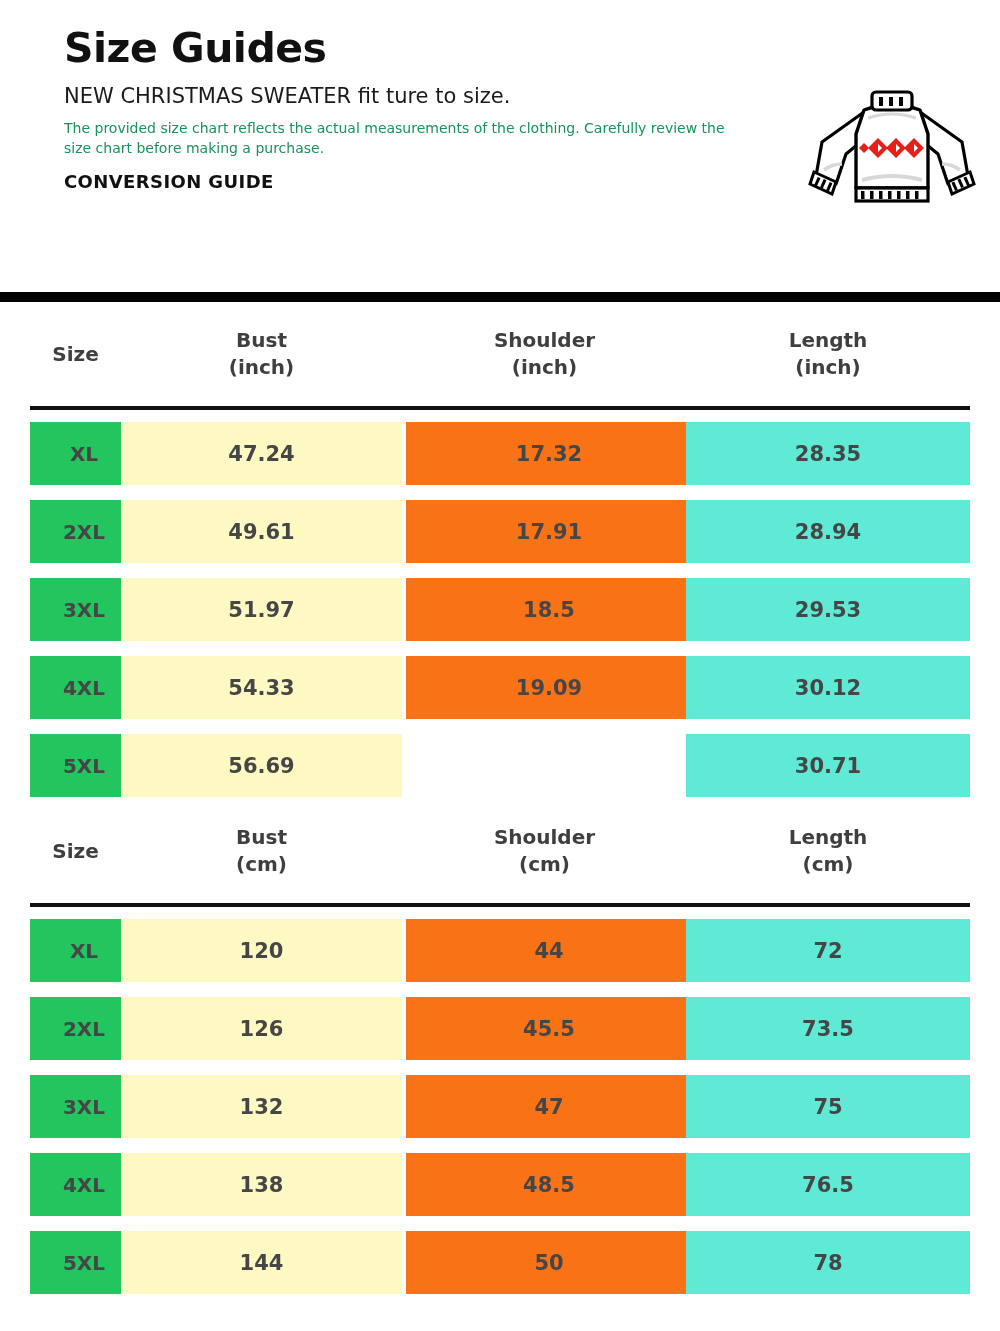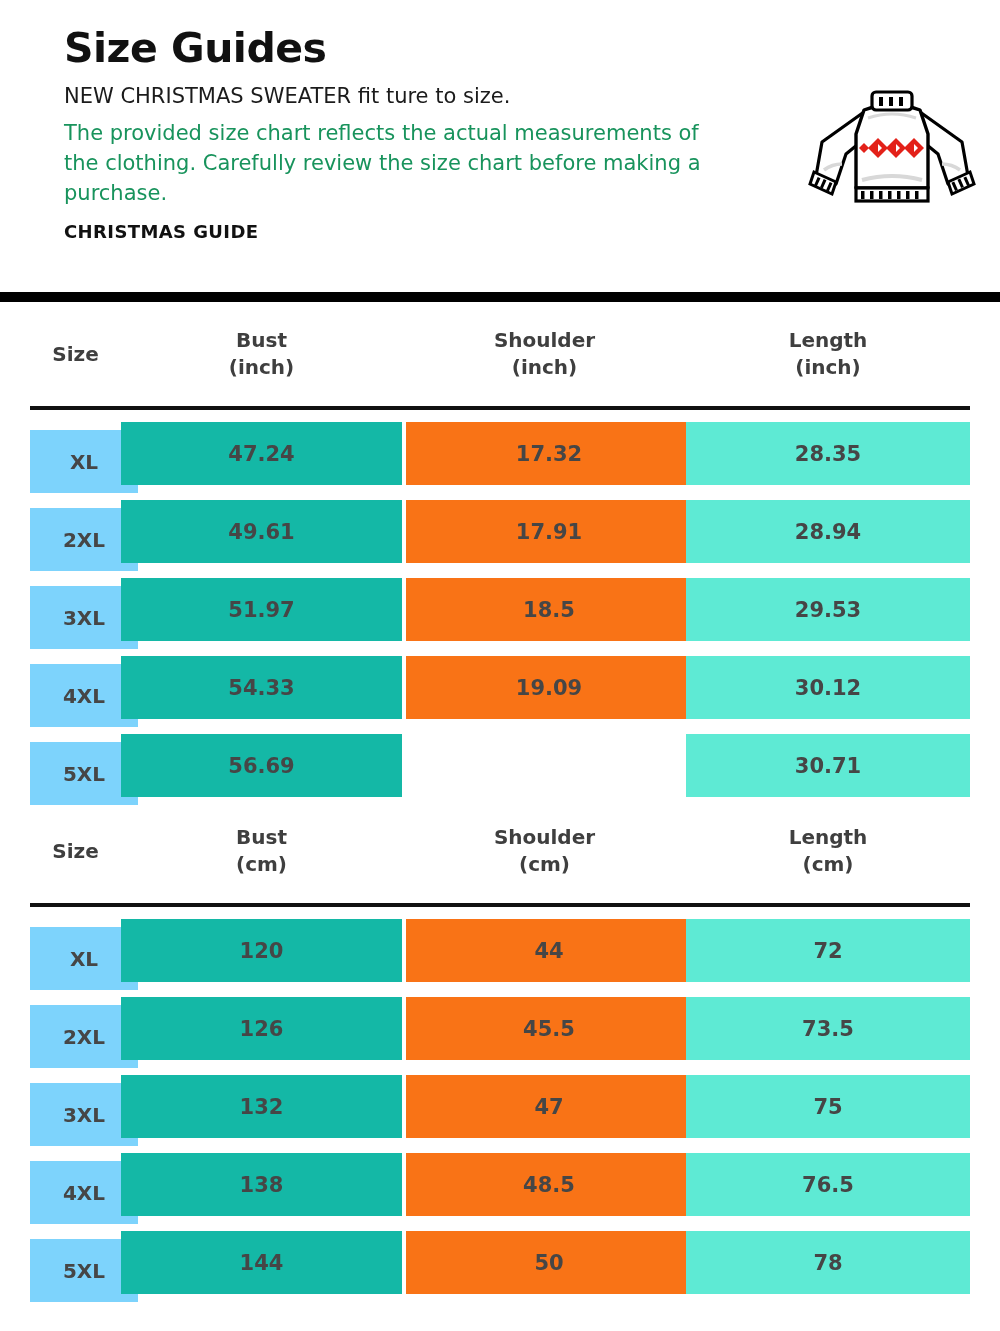--- a/index.html
+++ b/index.html
@@ -16,21 +16,21 @@
   .header{position:absolute;left:30px;top:28px;width:700px;margin-left:34px;}
   .title{
     font-size:41px;font-weight:bold;color:#111111;
     letter-spacing:-0.5px;line-height:1.0;margin:0 0 14px 0;
   }
   .subtitle{
     font-size:21px;color:#1b1b1b;line-height:1.25;margin:0 0 10px 0;
     font-weight:400;
   }
   .greenpara{
-    font-size:21px;color:#18935c;line-height:1.42;margin:0 0 6px 0;
+    font-size:14px;color:#18935c;line-height:1.42;margin:0 0 6px 0;
     font-weight:400;max-width:665px;
   }
   .convguide{
     font-size:18px;font-weight:bold;color:#111111;letter-spacing:0.4px;
     margin:12px 0 0 0;
   }
 
   
   .sweater-wrap{position:absolute;left:802px;top:84px;width:180px;height:120px;}
   .sweater-wrap svg{display:block;width:180px;height:120px;}
@@ -63,35 +63,35 @@
     position:absolute;left:30px;width:940px;height:4px;background:#111111;top:96px;
   }
 
   .rows{position:absolute;left:0;top:112px;width:1000px;}
   .row{position:relative;height:63px;margin-bottom:15px;}
   .cell{
     position:absolute;top:0;height:63px;
     display:flex;align-items:center;justify-content:center;
     font-size:21px;font-weight:bold;color:#464646;
   }
-  .cell.size{left:30px;width:108px;background:#7dd3fc;font-size:20px;margin-top:8px;}
-  .cell.bust{left:121px;width:281px;background:#14b8a6;}
+  .cell.size{left:30px;width:108px;background:#22c55e;font-size:20px;}
+  .cell.bust{left:121px;width:281px;background:#fef9c3;}
   .cell.shoulder{left:406px;width:286px;background:#f97316;}
   .cell.length{left:686px;width:284px;background:#5eead4;}
 </style>
 </head>
 <body>
 
 <div class="page">
 
   <div class="header">
     <h1 class="title">Size Guides</h1>
     <p class="subtitle">NEW CHRISTMAS SWEATER fit ture to size.</p>
     <p class="greenpara">The provided size chart reflects the actual measurements of the clothing. Carefully review the size chart before making a purchase.</p>
-    <p class="convguide">CHRISTMAS GUIDE</p>
+    <p class="convguide">CONVERSION GUIDE</p>
   </div>
 
   <div class="sweater-wrap">
     <svg viewBox="0 0 180 120" xmlns="http://www.w3.org/2000/svg">
 
       <path d="M62 28 L20 58 L14 92 L34 100 L44 70 L66 52 Z" fill="#ffffff" stroke="#000000" stroke-width="3.2" stroke-linejoin="round"></path>
 
       <path d="M118 28 L160 58 L166 92 L146 100 L136 70 L114 52 Z" fill="#ffffff" stroke="#000000" stroke-width="3.2" stroke-linejoin="round"></path>
 
       <path d="M62 26 Q90 16 118 26 L126 50 L126 104 L54 104 L54 50 Z" fill="#ffffff" stroke="#000000" stroke-width="3.4" stroke-linejoin="round"></path>

